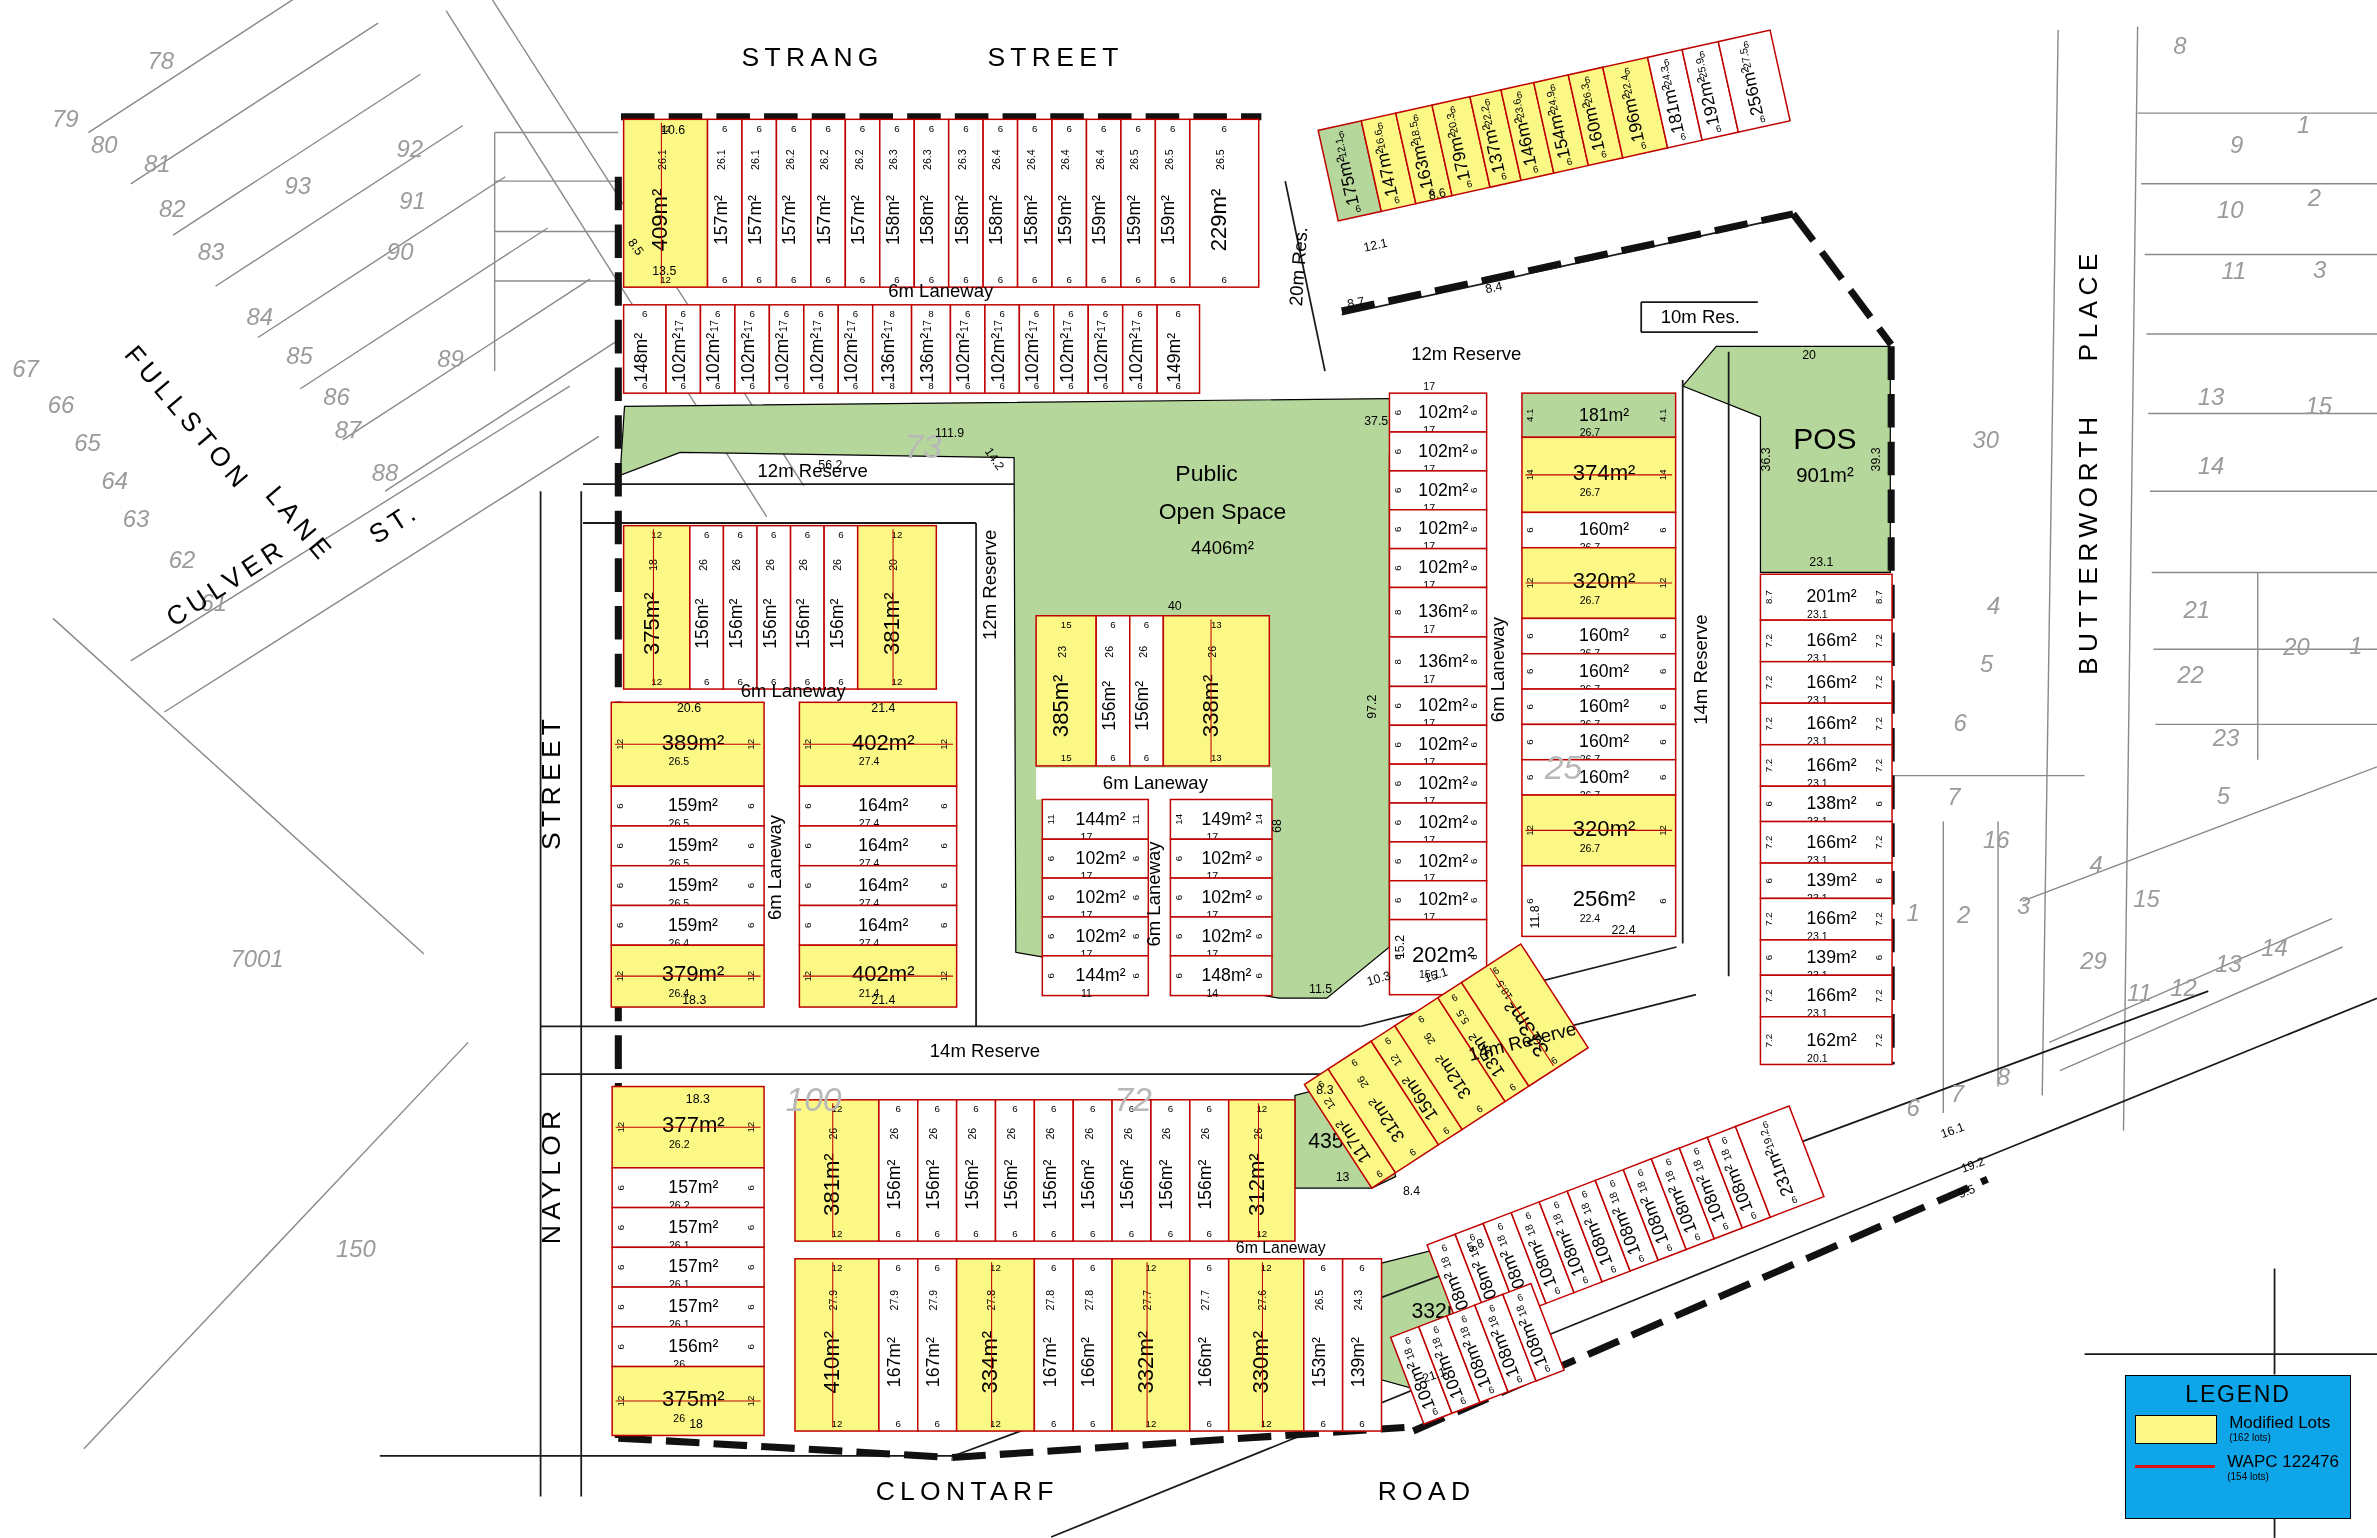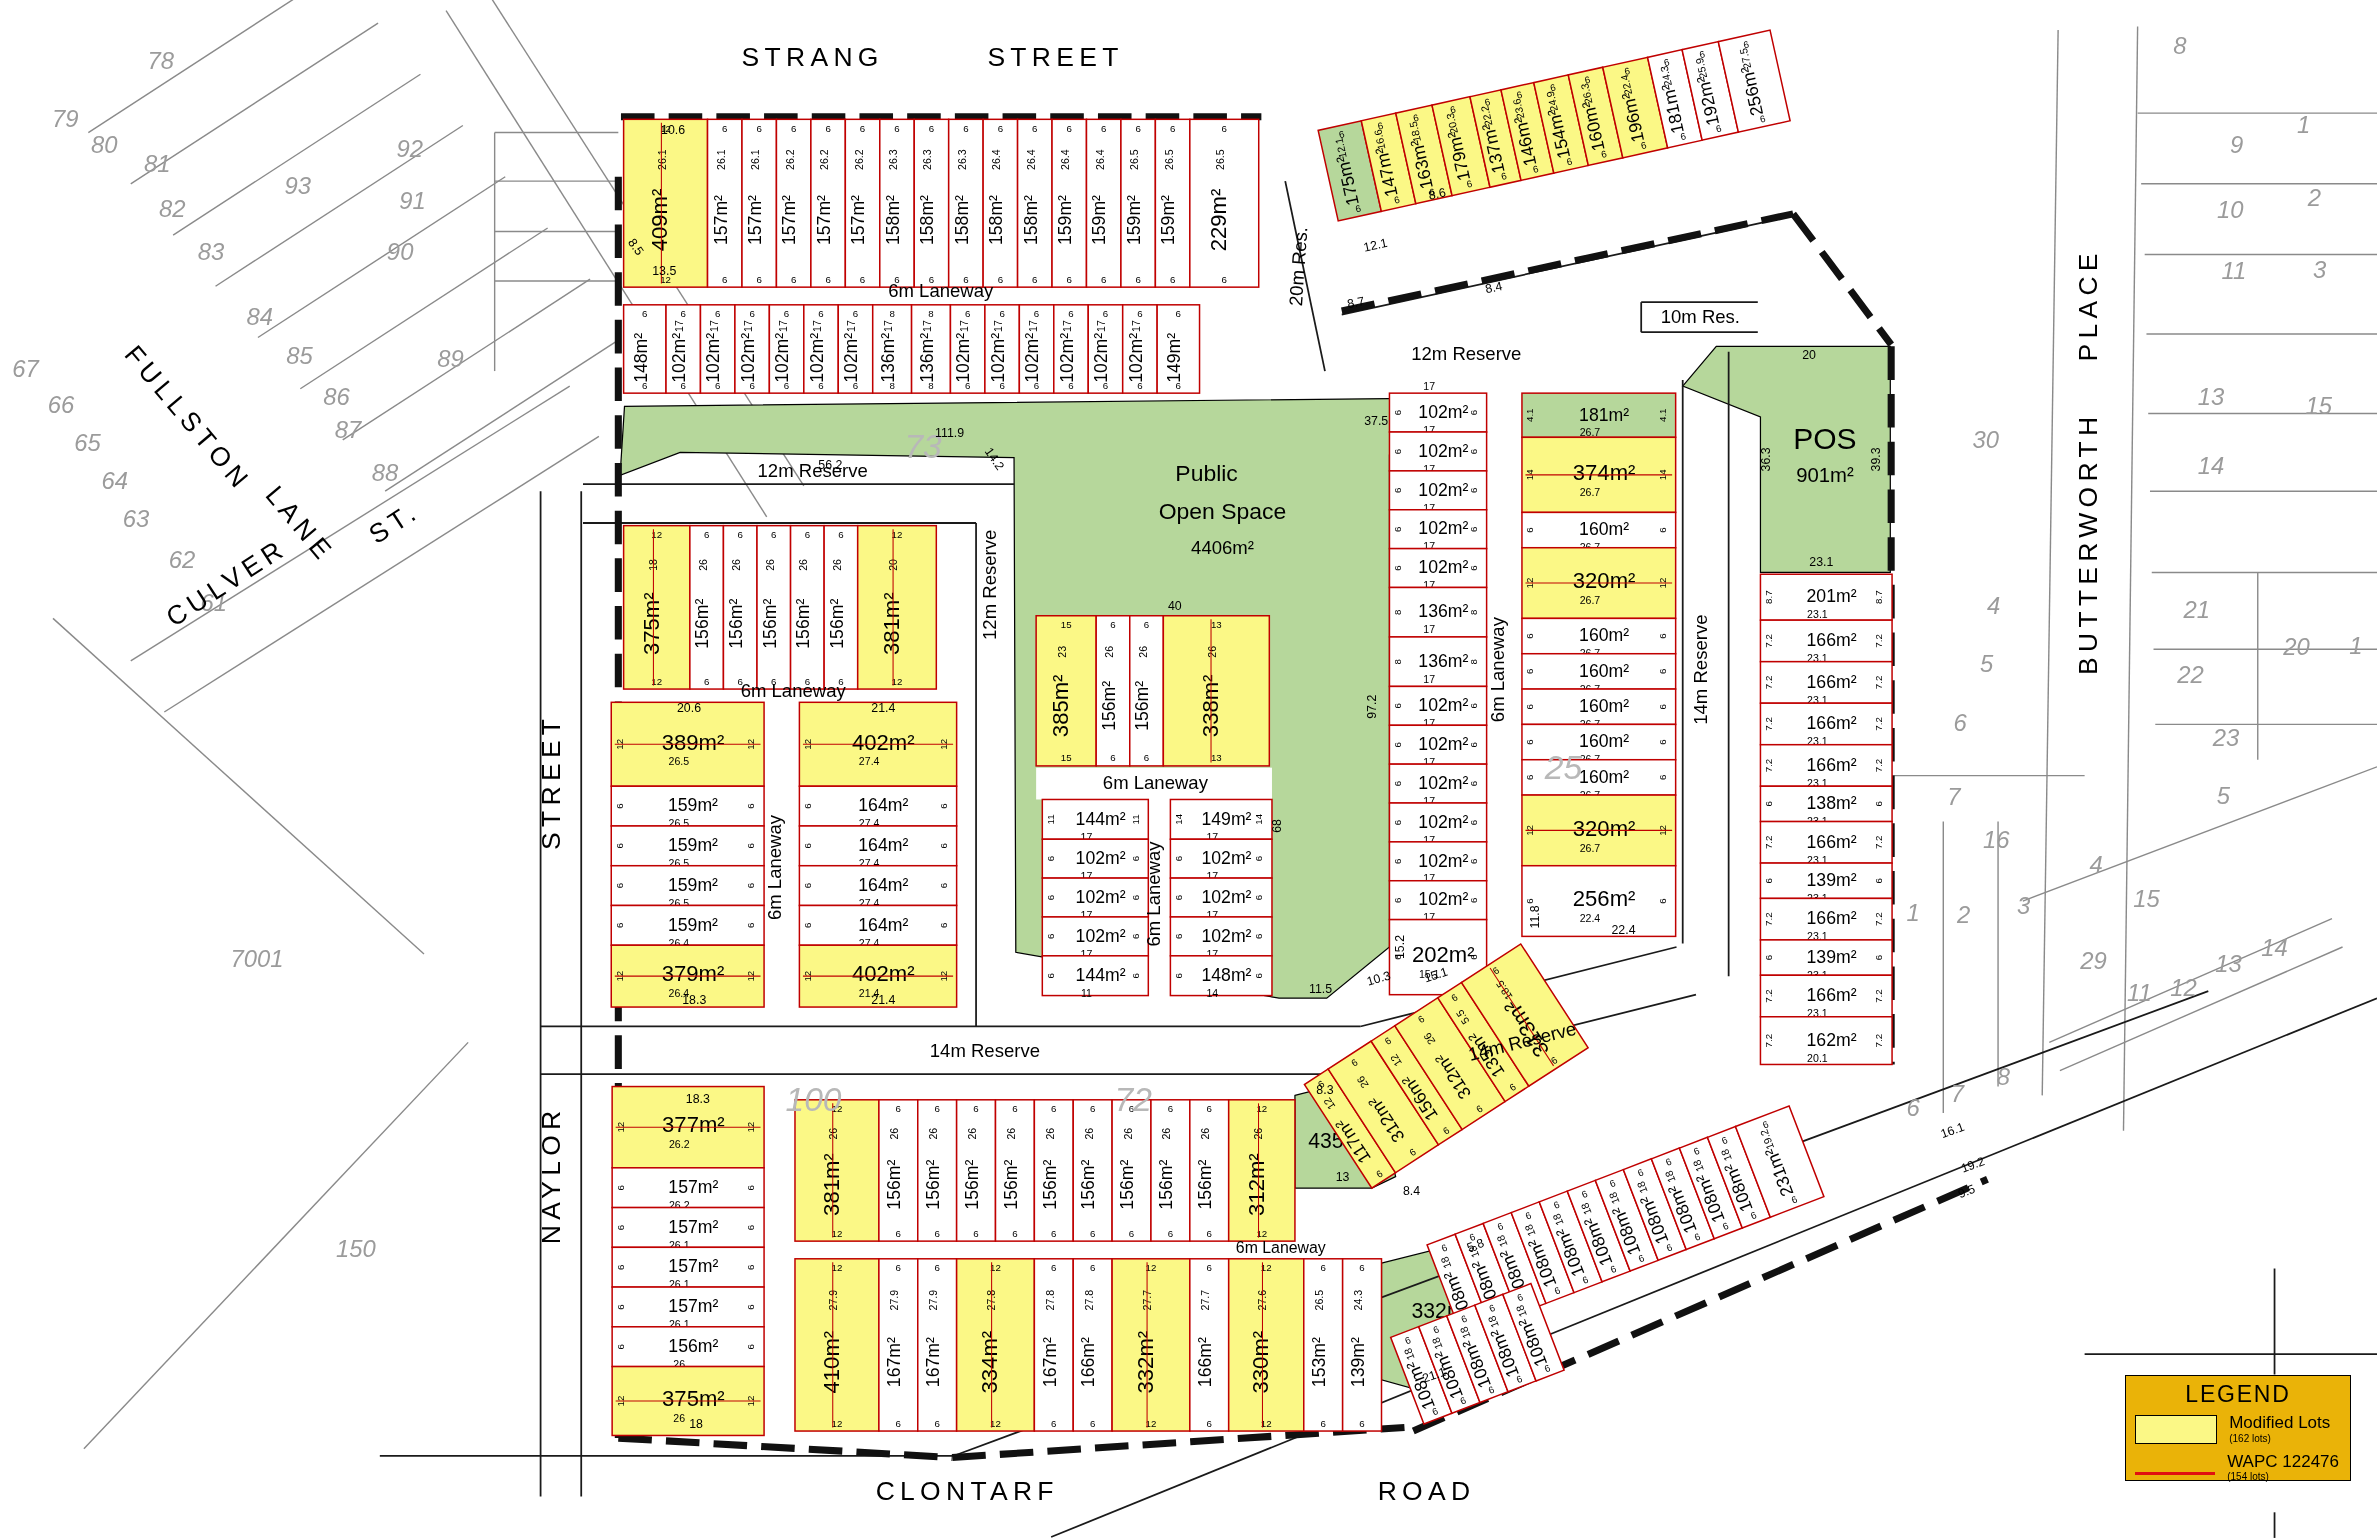--- a/index.html
+++ b/index.html
@@ -1,22 +1,22 @@
 <!DOCTYPE html>
 <html style="font-size:14px"><head>
 <meta charset="utf-8">
 <style>
   html,body{margin:0;padding:0;background:#fff;}
   .stage{position:relative;width:2377px;height:1538px;background:#fff;overflow:hidden;
          font-family:"Liberation Sans",sans-serif;}
   svg{position:absolute;left:0;top:0;}
-  .legend{position:absolute;left:2125px;top:1375px;width:226px;height:106px;background:#eab308;
+  .legend{position:absolute;left:2125px;top:1375px;width:226px;height:144px;background:#0ea5e9;
           border:1.8px solid #000;box-sizing:border-box;padding:5.3px 8.8px;}
   .legend-title{text-align:center;font-size:23px;letter-spacing:1.8px;margin-bottom:5.3px;}
-  .legend-item{display:flex;align-items:center;gap:12.4px;margin-bottom:8.8px;}
+  .legend-item{display:flex;align-items:flex-start;gap:12.4px;margin-bottom:8.8px;}
   .legend-item .labels{font-size:17px;line-height:1.1;}
   .legend-item .sub{font-size:10px;}
   .swatch-yellow{width:80px;height:26.5px;background:#FBF886;border:1.3px solid #000;flex:none;margin-top:1.8px;}
   .swatch-redline{width:80px;height:0;border-top:3.5px solid #e01010;flex:none;margin-top:12.4px;}
 </style>
 </head>
 <body>
 
 <div class="stage">
   <svg id="map" width="2377" height="1538" viewBox="0 0 2691 1741">

